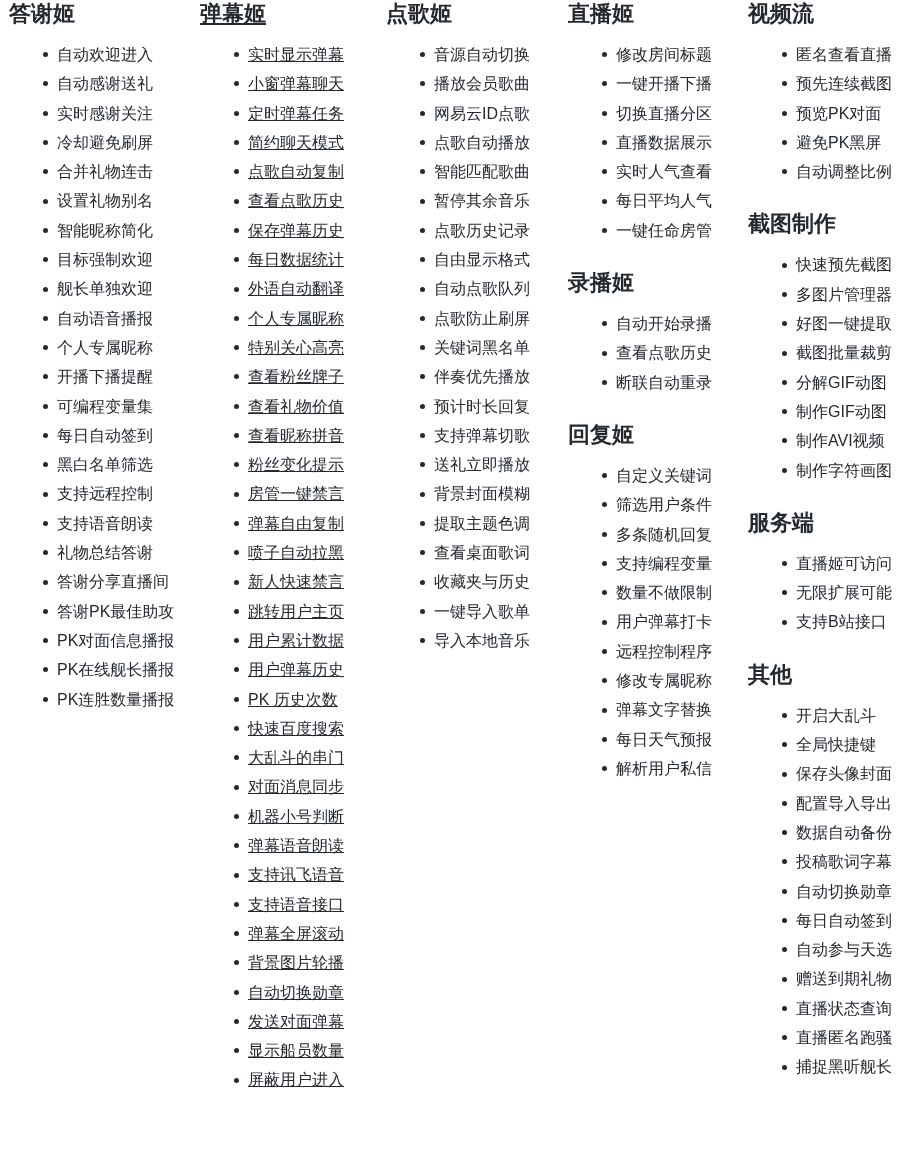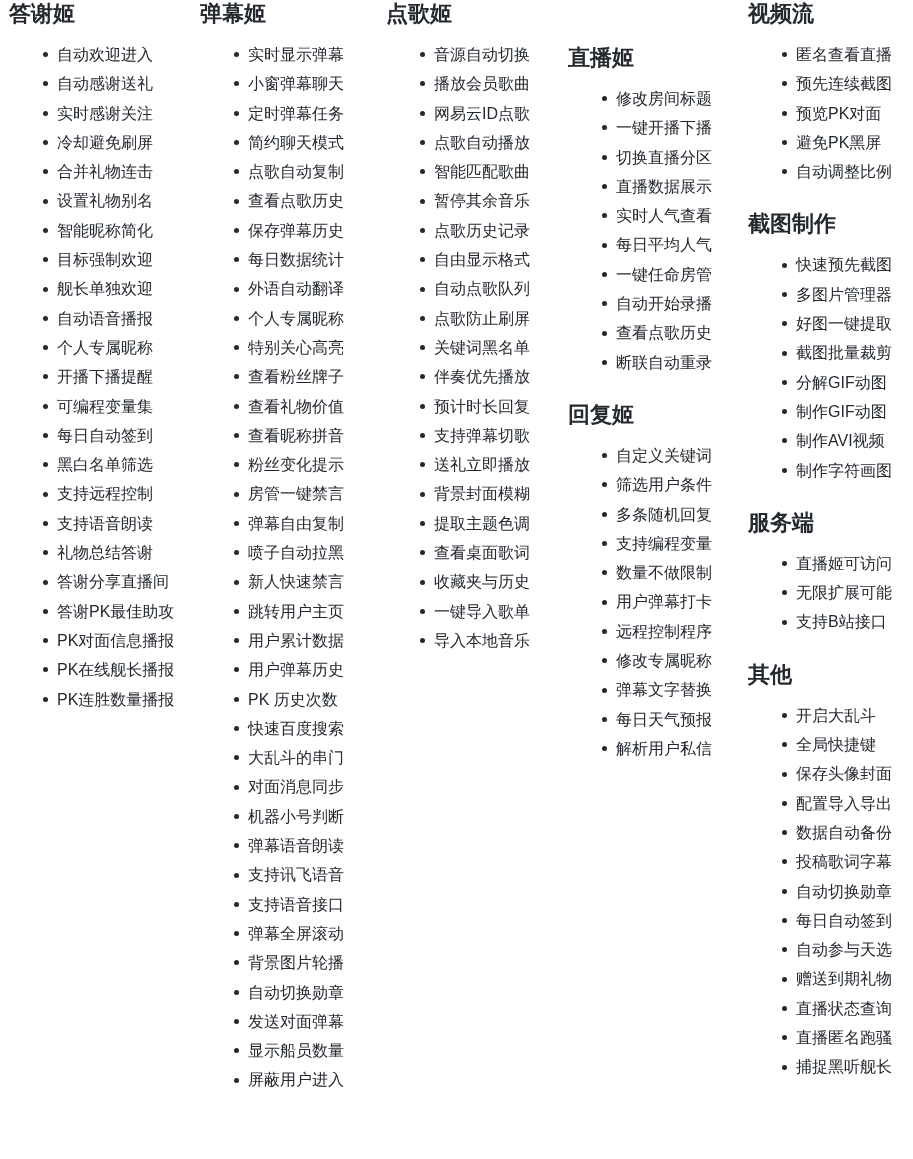--- a/index.html
+++ b/index.html
@@ -21,23 +21,23 @@
     left: 8px;
     width: 913px;
     height: 1159px;
   }
   .column {
     position: absolute;
     top: 0;
     width: 186px;
   }
   .column:nth-child(1) { left: 1px; }
-  .column:nth-child(2) { left: 192px; }
+  .column:nth-child(2) { left: 192px; text-decoration: underline; }
   .column:nth-child(3) { left: 378px; }
-  .column:nth-child(4) { left: 560px; margin-top: 44px; }
+  .column:nth-child(4) { left: 560px; }
   .column:nth-child(5) { left: 740px; }
 
   .section-title {
     font-size: 22px;
     line-height: 28px;
     font-weight: 700;
     margin: 0 0 12px 0;
     white-space: nowrap;
   }
   .section:not(:first-child) .section-title {
@@ -177,20 +177,21 @@
           <li class="feature-item">修改房间标题</li>
           <li class="feature-item">一键开播下播</li>
           <li class="feature-item">切换直播分区</li>
           <li class="feature-item">直播数据展示</li>
           <li class="feature-item">实时人气查看</li>
           <li class="feature-item">每日平均人气</li>
           <li class="feature-item">一键任命房管</li>
         </ul>
       </section>
       <section class="section">
+        <h2 class="section-title">录播姬</h2>
         <ul class="feature-list">
           <li class="feature-item">自动开始录播</li>
           <li class="feature-item">查看点歌历史</li>
           <li class="feature-item">断联自动重录</li>
         </ul>
       </section>
       <section class="section">
         <h2 class="section-title">回复姬</h2>
         <ul class="feature-list">
           <li class="feature-item">自定义关键词</li>

